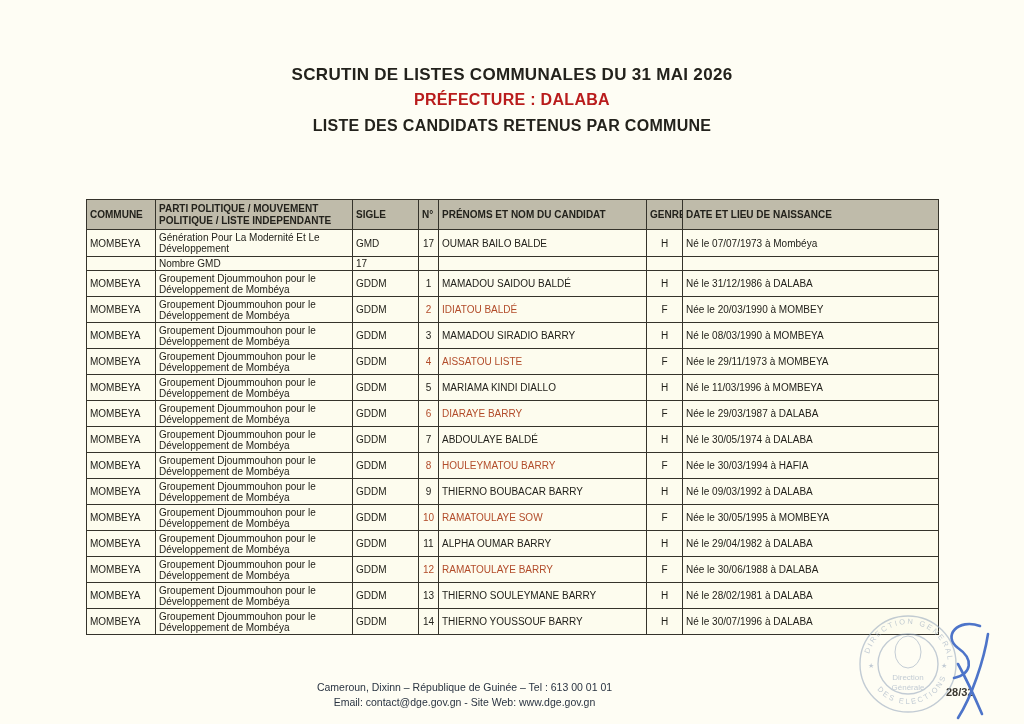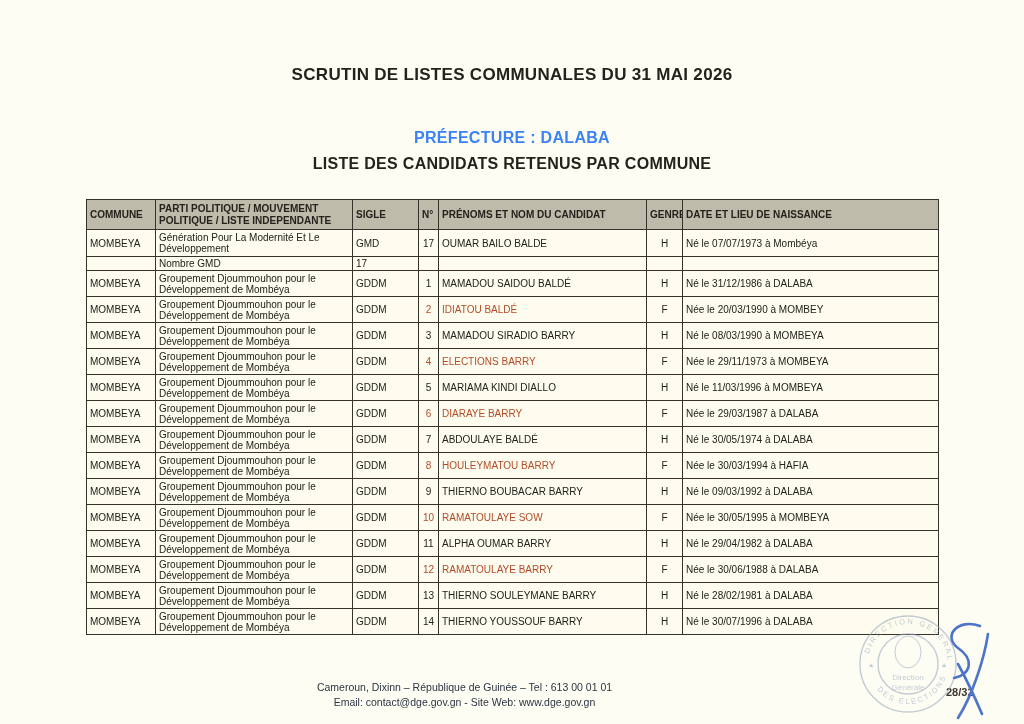--- a/index.html
+++ b/index.html
@@ -11,21 +11,21 @@
     color: #23221c;
     overflow: hidden;
   }
   .titles {
     position: absolute;
     top: 62px; left: 0; width: 1024px;
     text-align: center;
   }
   .title-1 { font-size: 17px; font-weight: bold; letter-spacing: .3px; line-height: 26px; }
   .title-2 { font-size: 16px; font-weight: bold; letter-spacing: .3px; line-height: 23px; }
-  .title-3 { font-size: 16px; font-weight: bold; letter-spacing: .3px; line-height: 23px; color: #3b82f6; margin-top: 38px; }
+  .title-3 { font-size: 16px; font-weight: bold; letter-spacing: .3px; line-height: 23px; color: #b91c1c; }
   .title-4 { font-size: 16px; font-weight: bold; letter-spacing: .3px; margin-top: 6px; }
 
   table.cand {
     position: absolute;
     top: 178px; left: 86px;
     width: 852px;
     border-collapse: collapse;
     table-layout: fixed;
     background: #fdfcee;
     margin-top: 21px;
@@ -160,21 +160,21 @@
         <td class="cell-num">3</td>
         <td class="cell-name">MAMADOU SIRADIO BARRY</td>
         <td class="cell-genre">H</td>
         <td class="cell-birth">Né le 08/03/1990 à MOMBEYA</td>
       </tr>
       <tr class="row-std">
         <td class="cell-commune">MOMBEYA</td>
         <td class="cell-parti">Groupement Djoummouhon pour le Développement de Mombéya</td>
         <td class="cell-sigle">GDDM</td>
         <td class="cell-num red">4</td>
-        <td class="cell-name red">ELECTIONS BARRY</td>
+        <td class="cell-name red">AISSATOU LISTE</td>
         <td class="cell-genre">F</td>
         <td class="cell-birth">Née le 29/11/1973 à MOMBEYA</td>
       </tr>
       <tr class="row-std">
         <td class="cell-commune">MOMBEYA</td>
         <td class="cell-parti">Groupement Djoummouhon pour le Développement de Mombéya</td>
         <td class="cell-sigle">GDDM</td>
         <td class="cell-num">5</td>
         <td class="cell-name">MARIAMA KINDI DIALLO</td>
         <td class="cell-genre">H</td>

